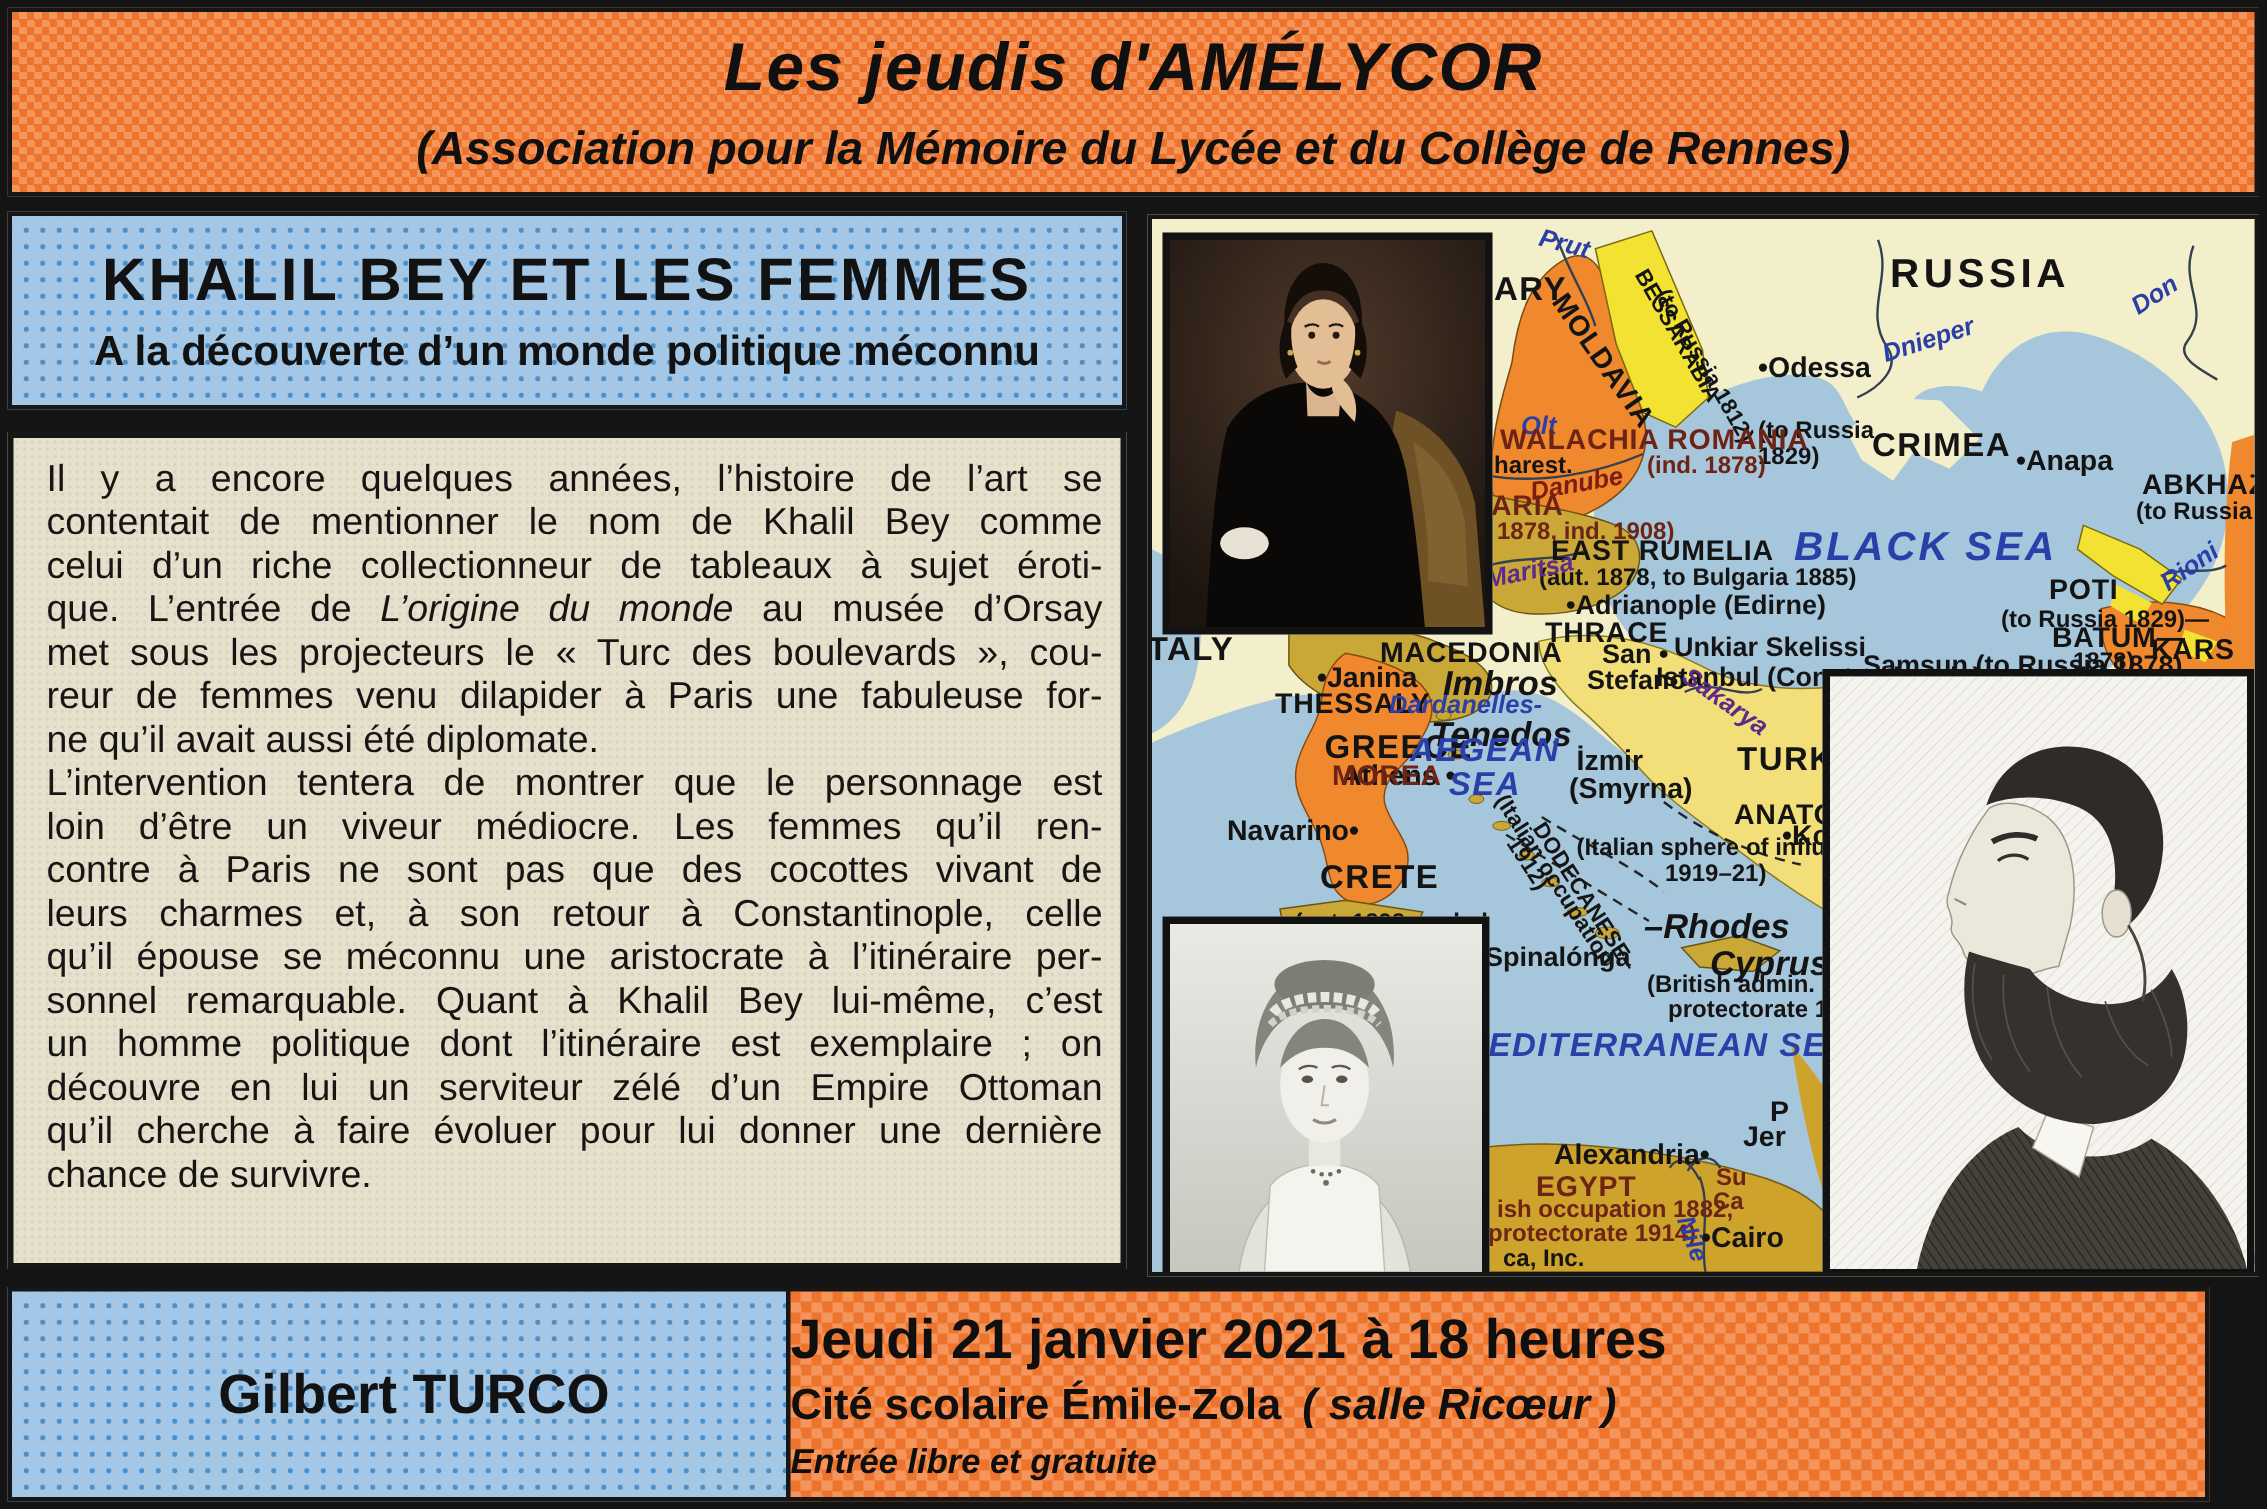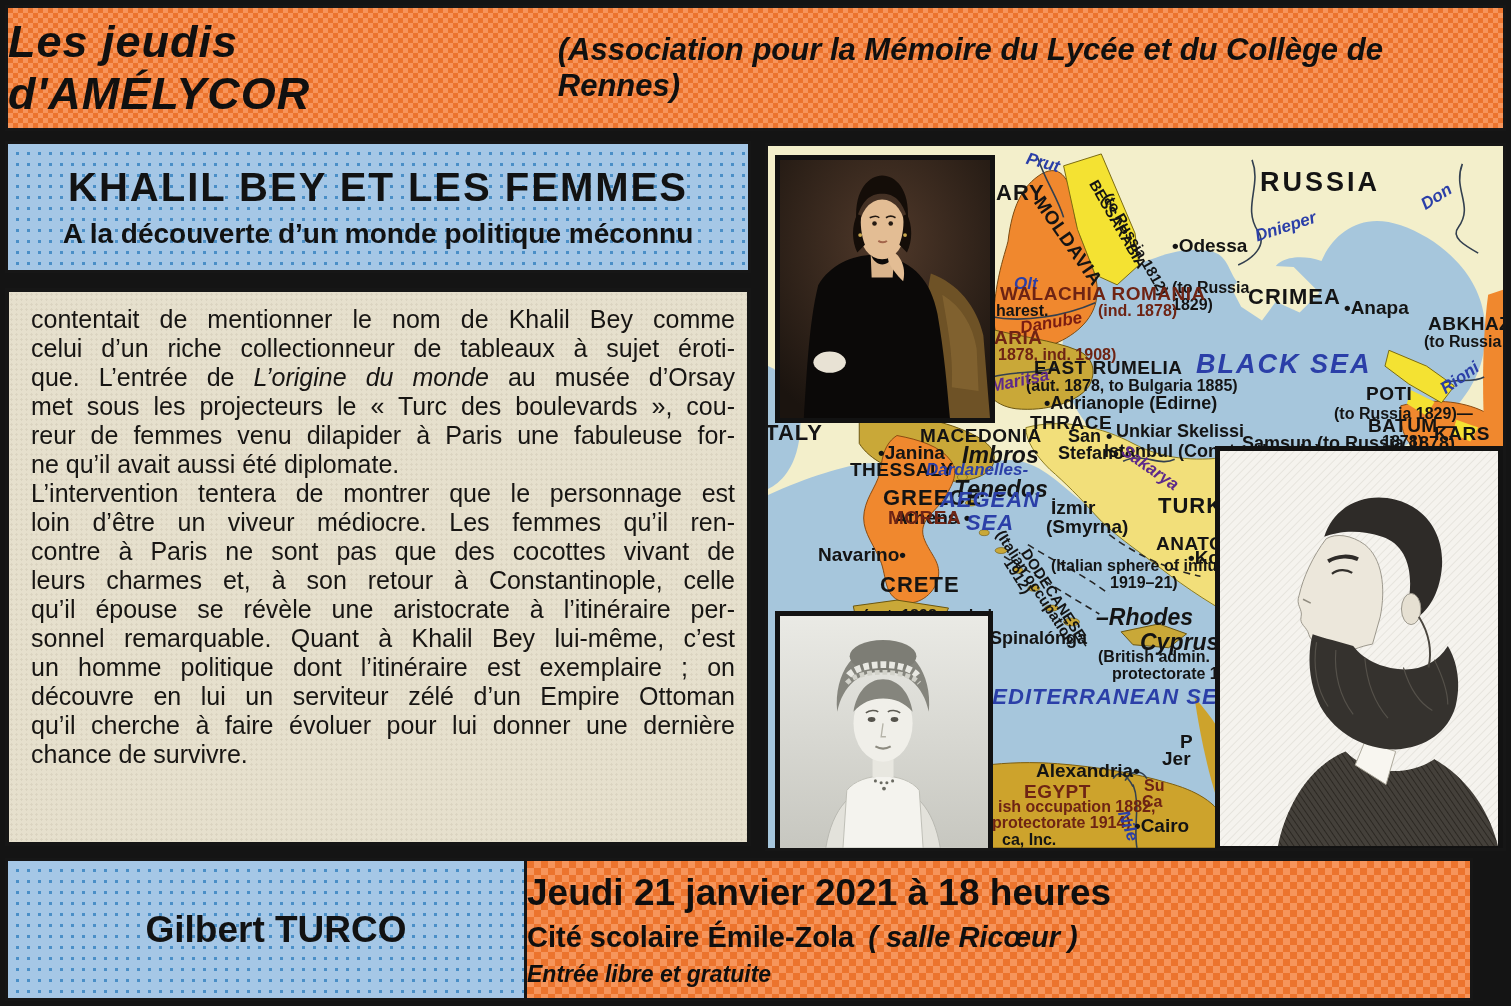--- a/index.html
+++ b/index.html
@@ -26,21 +26,21 @@
     background-position:4px 4px;
   }
   .beige {
     background-color:#e6e0cd;
     background-image:radial-gradient(rgba(120,110,88,0.10) 1px, rgba(0,0,0,0) 1.2px);
     background-size:5px 5px;
   }
 
   
   #banner { left:5px; top:5px; width:1501px; height:126px;
-    display:flex; flex-direction:row; align-items:center; justify-content:center; gap:10px; }
+    display:flex; flex-direction:column; align-items:center; justify-content:center; gap:10px; }
   #banner .t1 { font-size:45px; font-weight:bold; font-style:italic; color:#101010; letter-spacing:1px; }
   #banner .t2 { font-size:31px; font-weight:bold; font-style:italic; color:#101010; }
 
   
   #title-box { left:5px; top:141px; width:746px; height:132px;
     display:flex; flex-direction:column; align-items:center; justify-content:center; gap:8px; }
   #title-box .l1 { font-size:40px; font-weight:bold; letter-spacing:2px; color:#121212; }
   #title-box .l2 { font-size:28px; font-weight:bold; color:#121212; }
 
   
@@ -95,31 +95,32 @@
   <div class="t2">(Association pour la Mémoire du Lycée et du Collège de Rennes)</div>
 </header>
 
 <section id="title-box" class="panel blue-dot">
   <div class="l1">KHALIL BEY ET LES FEMMES</div>
   <div class="l2">A la découverte d’un monde politique méconnu</div>
 </section>
 
 <section id="abstract-box" class="panel beige">
   <div id="abstract">
+      <div class="bline"><span>Il y a encore quelques années, l’histoire de l’art se</span></div>
       <div class="bline"><span>contentait de mentionner le nom de Khalil Bey comme</span></div>
       <div class="bline"><span>celui d’un riche collectionneur de tableaux à sujet éroti-</span></div>
       <div class="bline"><span>que. L’entrée de </span><i>L’origine du monde</i><span> au musée d’Orsay</span></div>
       <div class="bline"><span>met sous les projecteurs le « Turc des boulevards », cou-</span></div>
       <div class="bline"><span>reur de femmes venu dilapider à Paris une fabuleuse for-</span></div>
       <div class="bline last"><span>ne qu’il avait aussi été diplomate.</span></div>
       <div class="bline"><span>L’intervention tentera de montrer que le personnage est</span></div>
       <div class="bline"><span>loin d’être un viveur médiocre. Les femmes qu’il ren-</span></div>
       <div class="bline"><span>contre à Paris ne sont pas que des cocottes vivant de</span></div>
       <div class="bline"><span>leurs charmes et, à son retour à Constantinople, celle</span></div>
-      <div class="bline"><span>qu’il épouse se révèle une aristocrate à l’itinéraire per-</span></div>
+      <div class="bline"><span>qu’il épouse se méconnu une aristocrate à l’itinéraire per-</span></div>
       <div class="bline"><span>sonnel remarquable. Quant à Khalil Bey lui-même, c’est</span></div>
       <div class="bline"><span>un homme politique dont l’itinéraire est exemplaire ; on</span></div>
       <div class="bline"><span>découvre en lui un serviteur zélé d’un Empire Ottoman</span></div>
       <div class="bline"><span>qu’il cherche à faire évoluer pour lui donner une dernière</span></div>
       <div class="bline last"><span>chance de survivre.</span></div>
     </div>
 </section>
 
 <section id="speaker-box" class="panel blue-dot">
   <div class="name">Gilbert TURCO</div>

